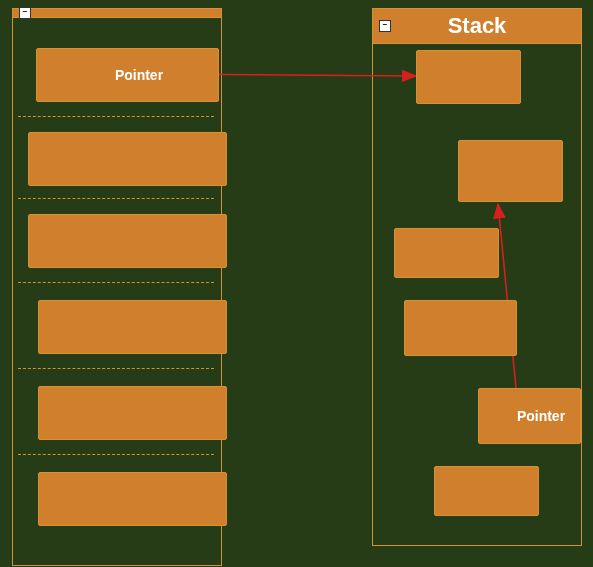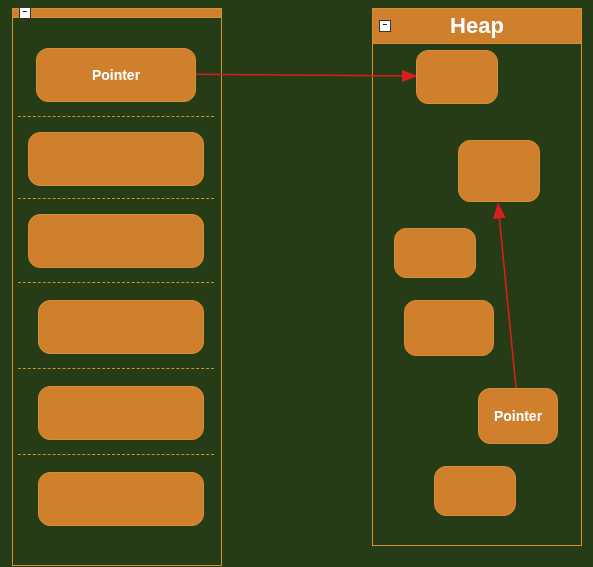--- a/index.html
+++ b/index.html
@@ -37,27 +37,28 @@
     border: 1px solid #333;
     font-size: 8px;
     line-height: 8px;
     text-align: center;
     color: #000;
   }
   .block {
     position: absolute;
     background: #d07f2c;
     border: 1.5px solid #d39130;
-    border-radius: 12px;
+    border-radius: 2px;
     color: #fff;
     font-weight: bold;
     font-size: 14px;
     display: flex;
     align-items: center;
     justify-content: center;
+    padding-left: 23px;
   }
   .divider {
     position: absolute;
     left: 8px;
     right: 8px;
     border-top: 1.5px dashed #d39130;
     height: 0;
   }
   svg.arrows {
     position: absolute;
@@ -73,21 +74,21 @@
 
 <div class="panel" id="stack-panel" style="left: 12px; top: 8px; width: 208px; height: 556px;">
   <div class="panel-header">
     <span class="collapse-icon">−</span>
   </div>
 </div>
 
 <div class="panel" id="heap-panel" style="left: 372px; top: 8px; width: 208px; height: 536px;">
   <div class="panel-header">
     <span class="collapse-icon">−</span>
-    <span>Heap</span>
+    <span>Stack</span>
   </div>
 </div>
 
 <svg class="arrows">
   <defs>
     <marker id="arrowhead" markerWidth="10" markerHeight="8" refX="9" refY="4" orient="auto">
       <polygon points="0 0, 10 4, 0 8" fill="#d81f1f"></polygon>
     </marker>
   </defs>
 <line x1="160" y1="74" x2="416" y2="76" stroke="#d81f1f" stroke-width="1.6" marker-end="url(#arrowhead)"></line>

